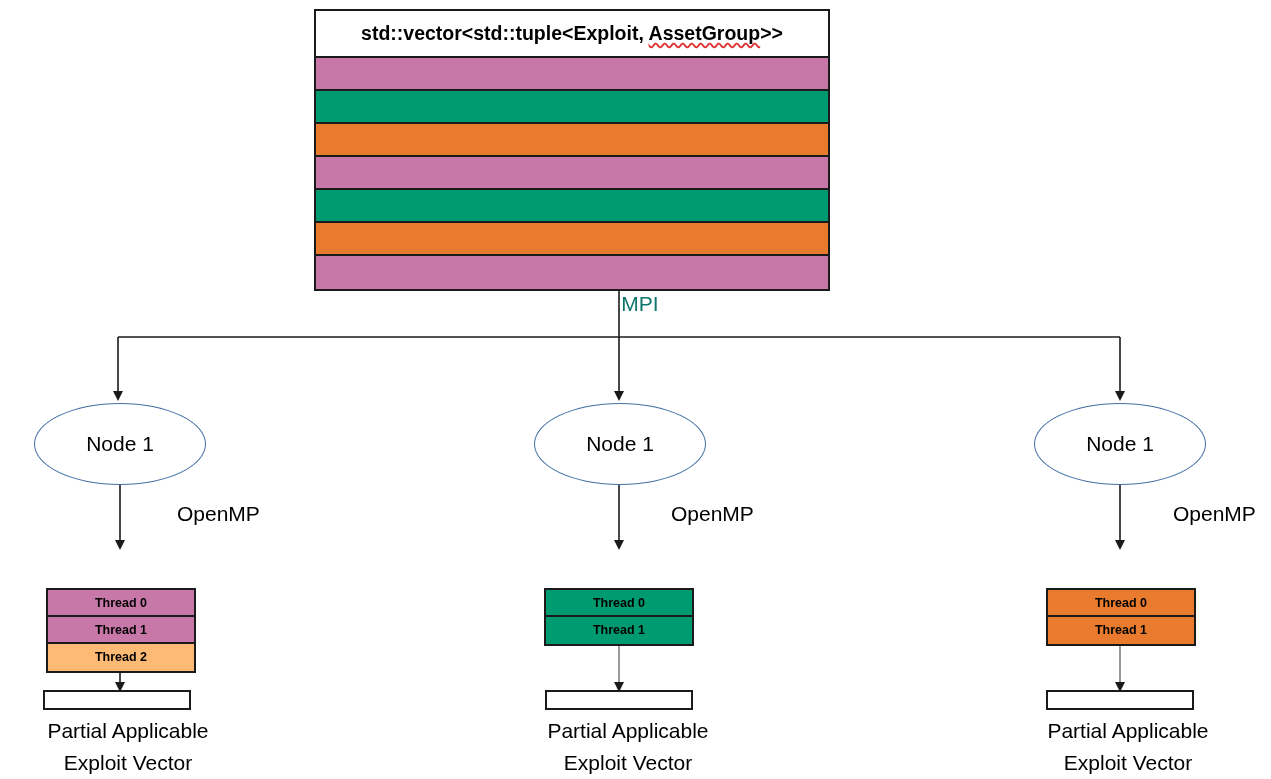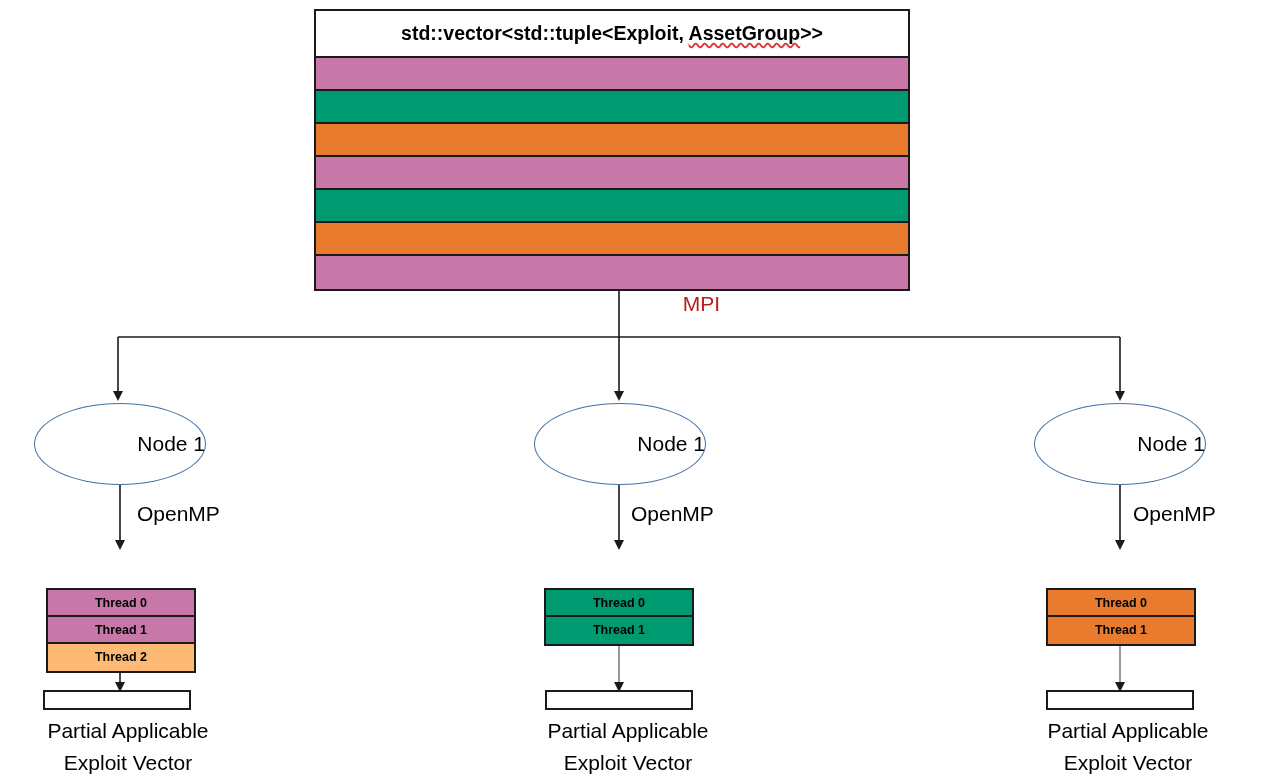--- a/index.html
+++ b/index.html
@@ -25,21 +25,21 @@
     width: 1271px;
     height: 779px;
     pointer-events: none;
   }
 
   
   .vector-box {
     position: absolute;
     left: 314px;
     top: 9px;
-    width: 596px;
+    width: 516px;
     border: 2px solid #1a1a1a;
     box-sizing: border-box;
     background: #ffffff;
   }
   .vector-header {
     height: 45px;
     line-height: 45px;
     text-align: center;
     font-size: 19.5px;
     font-weight: bold;
@@ -64,47 +64,48 @@
   .vector-row:last-child {
     border-bottom: none;
   }
 
   
   .mpi-label {
     position: absolute;
     left: 560px;
     top: 292px;
     width: 160px;
-    text-align: right;
-    font-size: 21px;
-    color: #b91c1c;
+    text-align: center;
+    font-size: 21px;
+    color: #0f766e;
   }
 
   
   .node-ellipse {
     position: absolute;
     width: 172px;
     height: 82px;
     border: 1.6px solid #4472a4;
     border-radius: 50%;
     background: #ffffff;
     box-sizing: border-box;
     display: flex;
     align-items: center;
-    justify-content: flex-end;
+    justify-content: center;
     font-size: 21px;
     color: #000000;
   }
 
   
   .openmp-label {
     position: absolute;
     font-size: 21px;
     color: #000000;
     white-space: nowrap;
+    margin-left: 40px;
   }
 
   
   .thread-stack {
     position: absolute;
     width: 150px;
     border: 2px solid #1a1a1a;
     box-sizing: border-box;
     background: #ffffff;
     margin-top: 40px;

